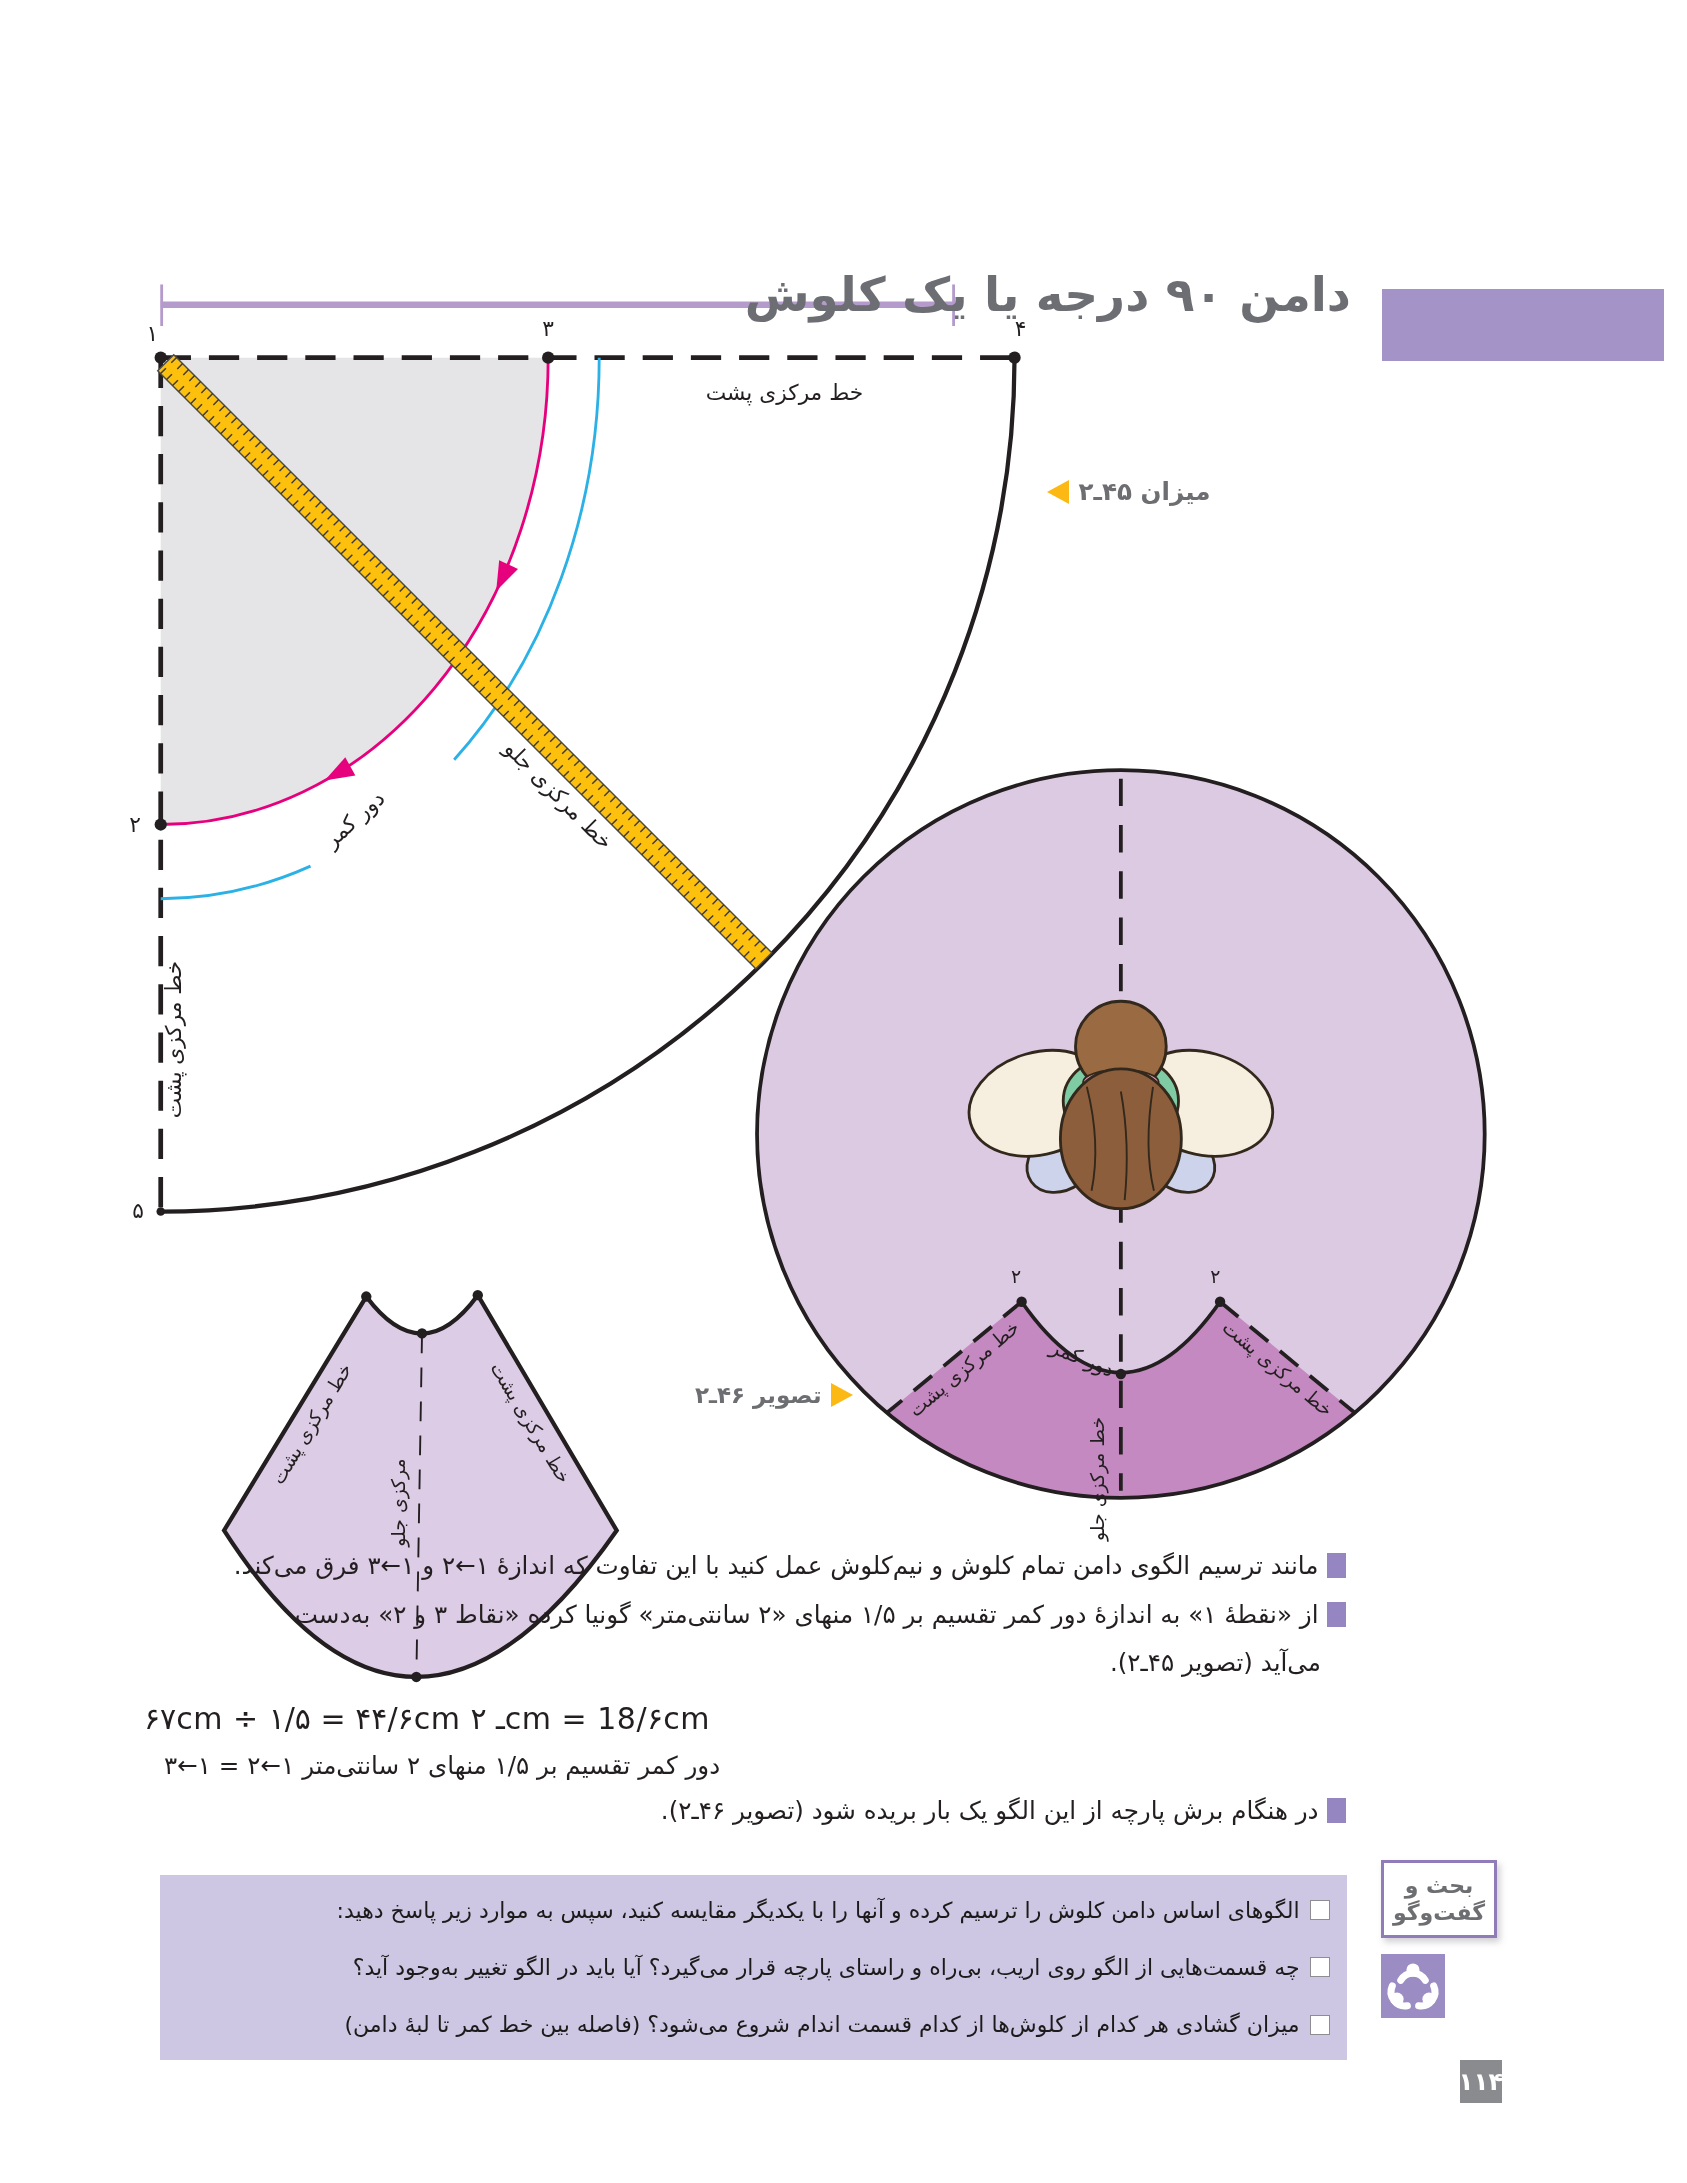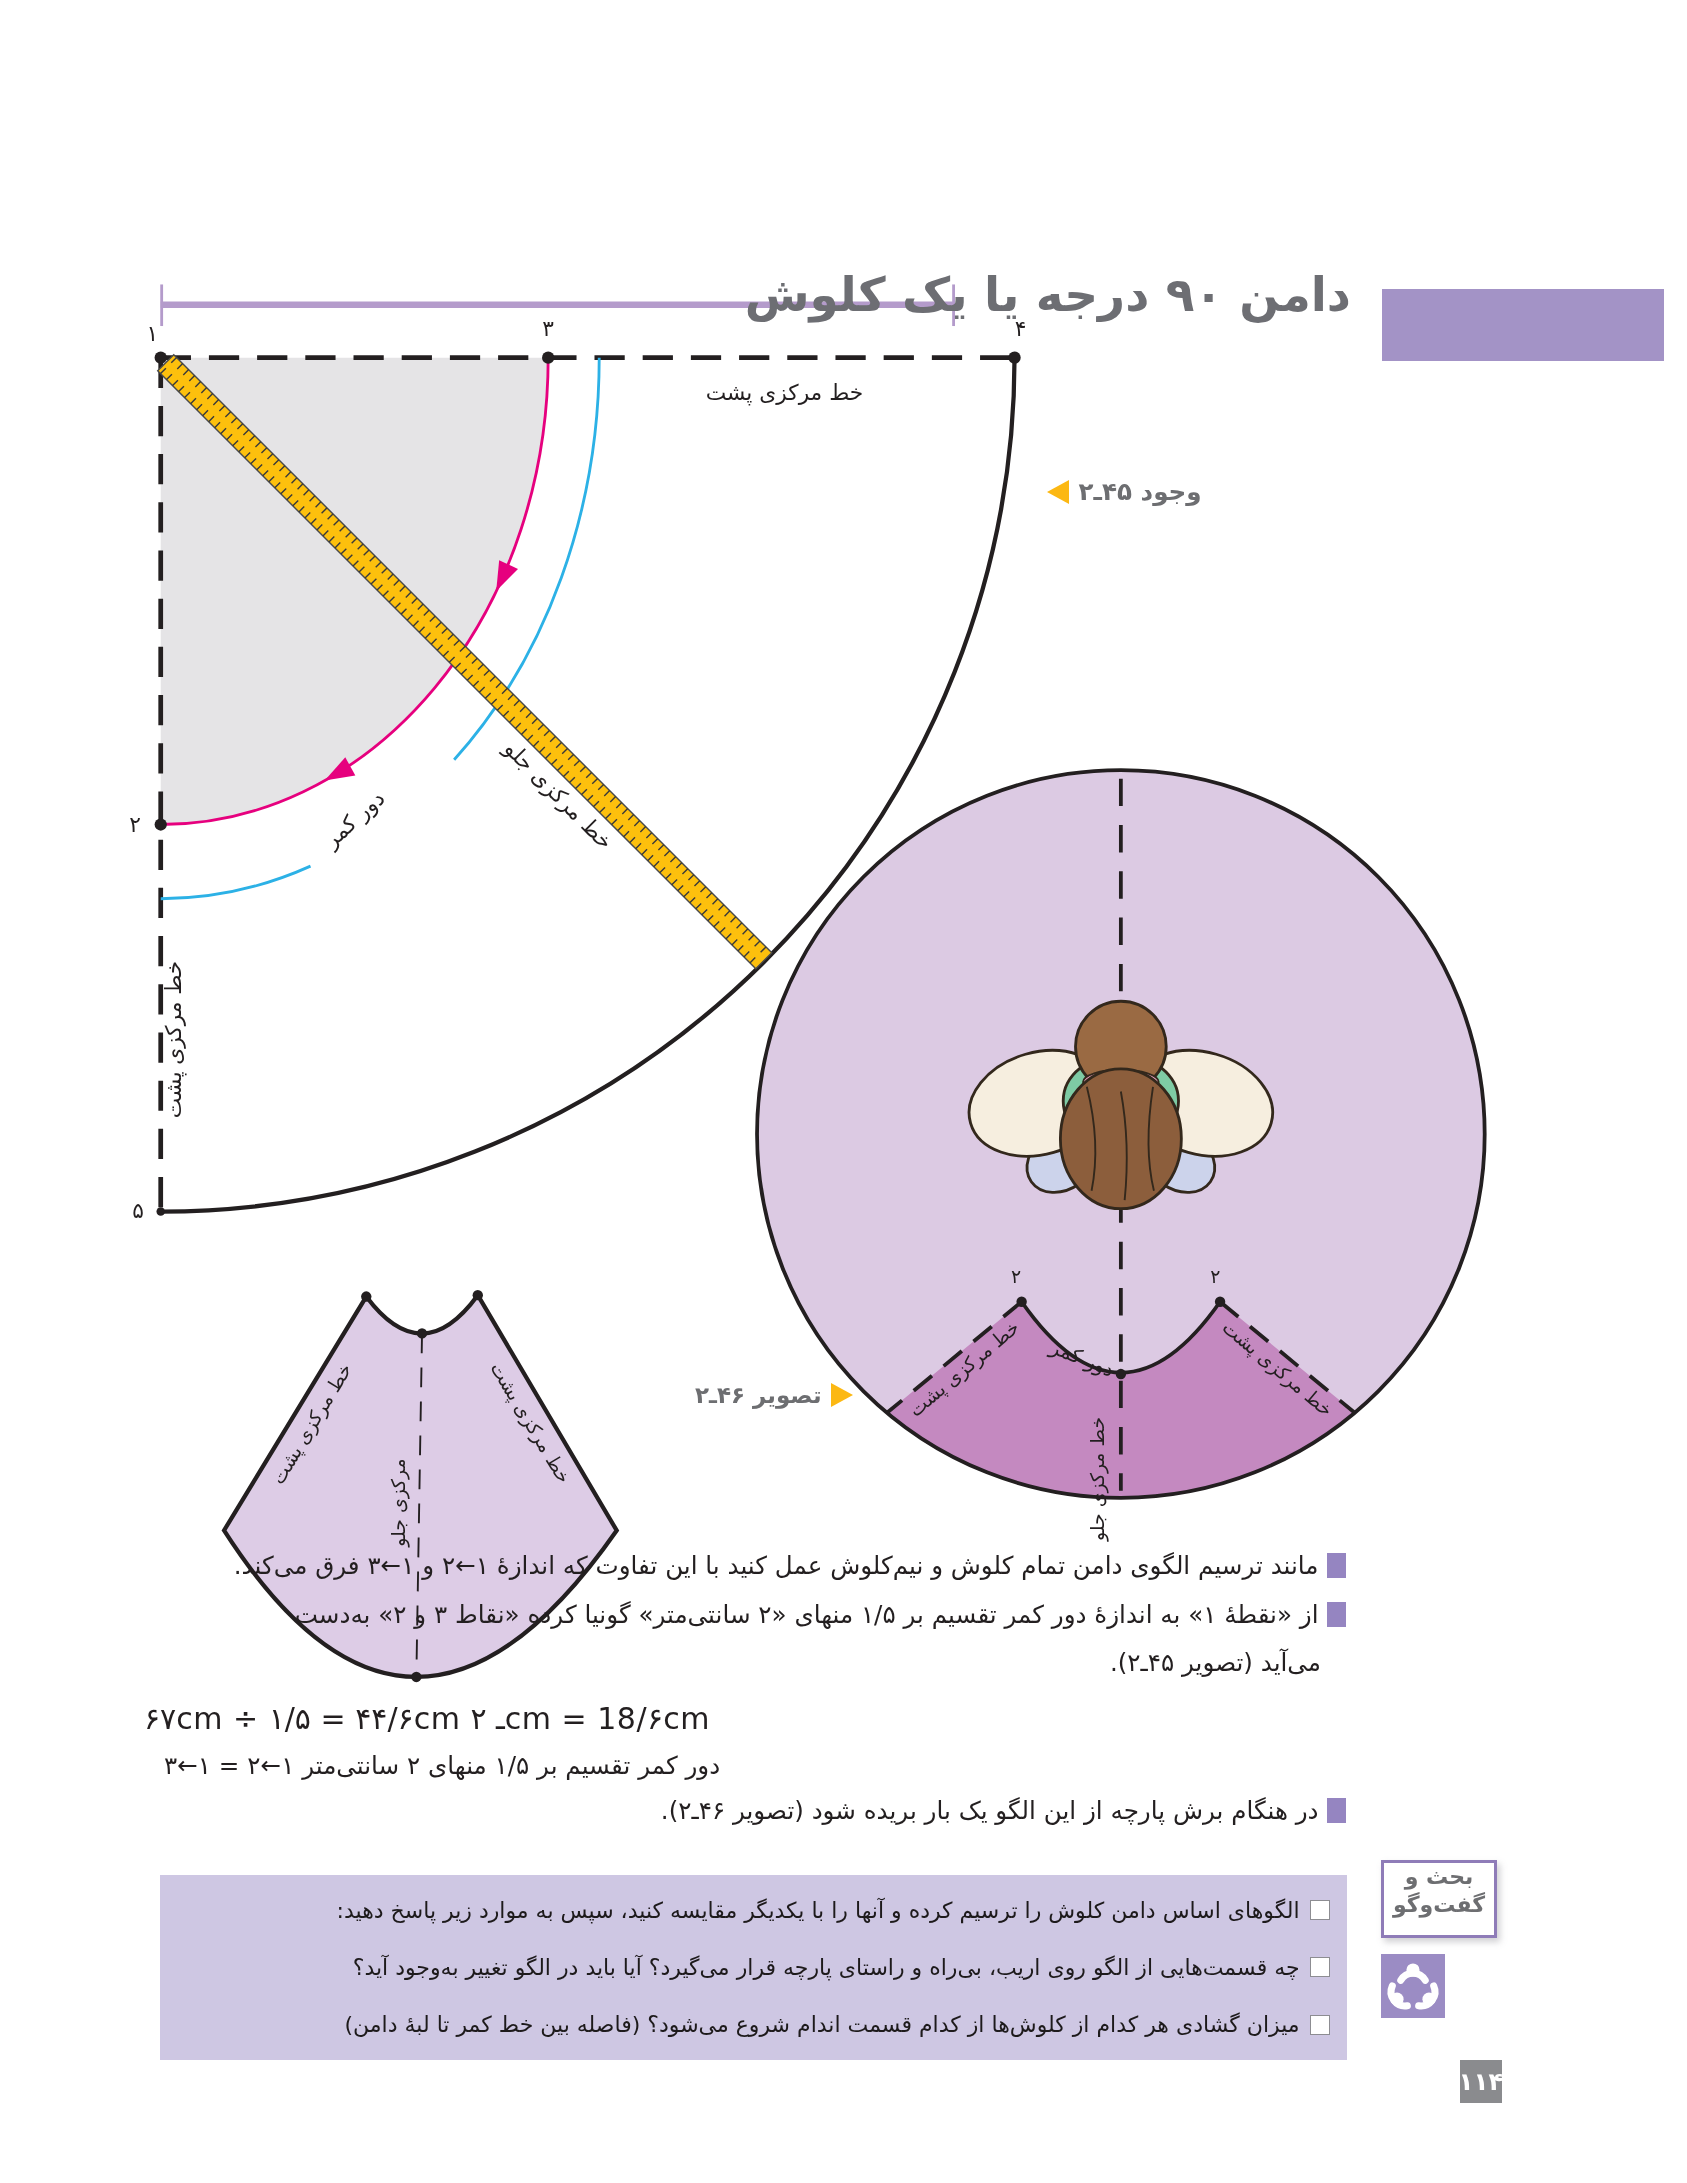--- a/index.html
+++ b/index.html
@@ -33,21 +33,21 @@
   .disc-box{
     left:160px;top:1875px;width:1187px;height:185px;background:#cec7e3;
     display:flex;flex-direction:column;justify-content:space-around;
     padding:6.6px 17px 6.6px 9.5px;box-sizing:border-box;
   }
   .disc-row{direction:rtl;font-size:22px;color:#1d1a1b;white-space:nowrap;display:flex;align-items:center;gap:10.4px;}
   .disc-bullet{flex:0 0 auto;width:18px;height:18px;background:#ffffff;border:1.4px solid #8d8d92;}
   
   .disc-label{
     left:1381px;top:1860px;width:116px;height:78px;background:#ffffff;border:3.3px solid #8f7cb8;
-    box-sizing:border-box;display:flex;flex-direction:column;align-items:center;justify-content:flex-start;
+    box-sizing:border-box;display:flex;flex-direction:column;align-items:center;justify-content:center;
     font-size:22px;font-weight:bold;color:#6d6e71;line-height:1.25;direction:rtl;
     box-shadow:2.8px 3.8px 6.6px rgba(120,120,130,.35);
   }
   .disc-icon{left:1381px;top:1954px;width:64px;height:64px;background:#9b8cc4;}
   .page-num{
     left:1460px;top:2060px;width:42px;height:43px;background:#8a8b8e;color:#ffffff;
     display:flex;align-items:center;justify-content:center;font-size:24.6px;font-weight:bold;
   }
   svg text{font-family:"DejaVu Sans",sans-serif;fill:#231f20;}
 </style>
@@ -159,21 +159,21 @@
     <text transform="translate(1111,3018) rotate(59)" font-size="40" text-anchor="middle" direction="rtl">خط مرکزی پشت</text>
     <text transform="translate(858,3180) rotate(-90)" font-size="40" text-anchor="middle" direction="rtl">مرکزی جلو</text>
   </g>
 </svg>
 
 <div class="abs title-bar"></div>
 <div class="abs page-title">دامن ۹۰ درجه یا یک کلوش</div>
 
 <div class="abs fig-cap cap45">
   <span class="tri-left"></span>
-  <span>وجود ۴۵ـ۲</span>
+  <span>میزان ۴۵ـ۲</span>
 </div>
 <div class="abs fig-cap cap46">
   <span>تصویر ۴۶ـ۲</span>
   <span class="tri-right"></span>
 </div>
 
 <div class="abs bodyline l1"><span class="bullet"></span><span>مانند ترسیم الگوی دامن تمام کلوش و نیم‌کلوش عمل کنید با این تفاوت که اندازهٔ ۱←۲ و ۱←۳ فرق می‌کند.</span></div>
 <div class="abs bodyline l2"><span class="bullet"></span><span>از «نقطهٔ ۱» به اندازهٔ دور کمر تقسیم بر ۱/۵ منهای «۲ سانتی‌متر» گونیا کرده «نقاط ۳ و ۲» به‌دست</span></div>
 <div class="abs bodyline l3">می‌آید (تصویر ۴۵ـ۲).</div>
 <div class="abs formula">۶۷cm ÷ ۱/۵ = ۴۴/۶cm ـ ۲cm = 18/۶cm</div>

